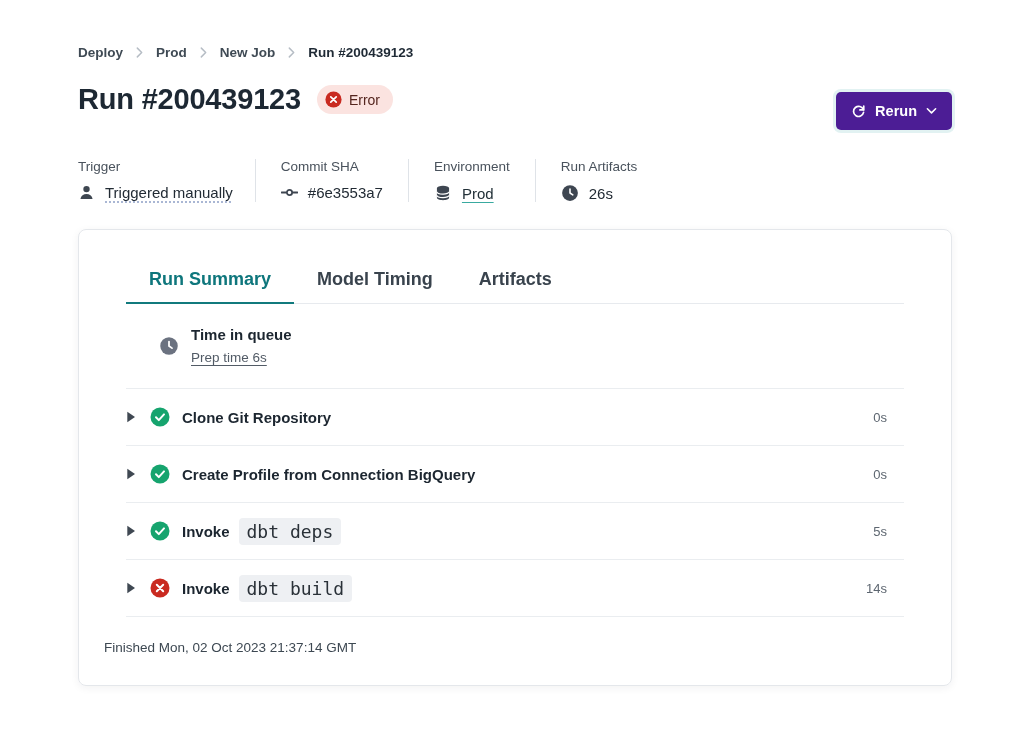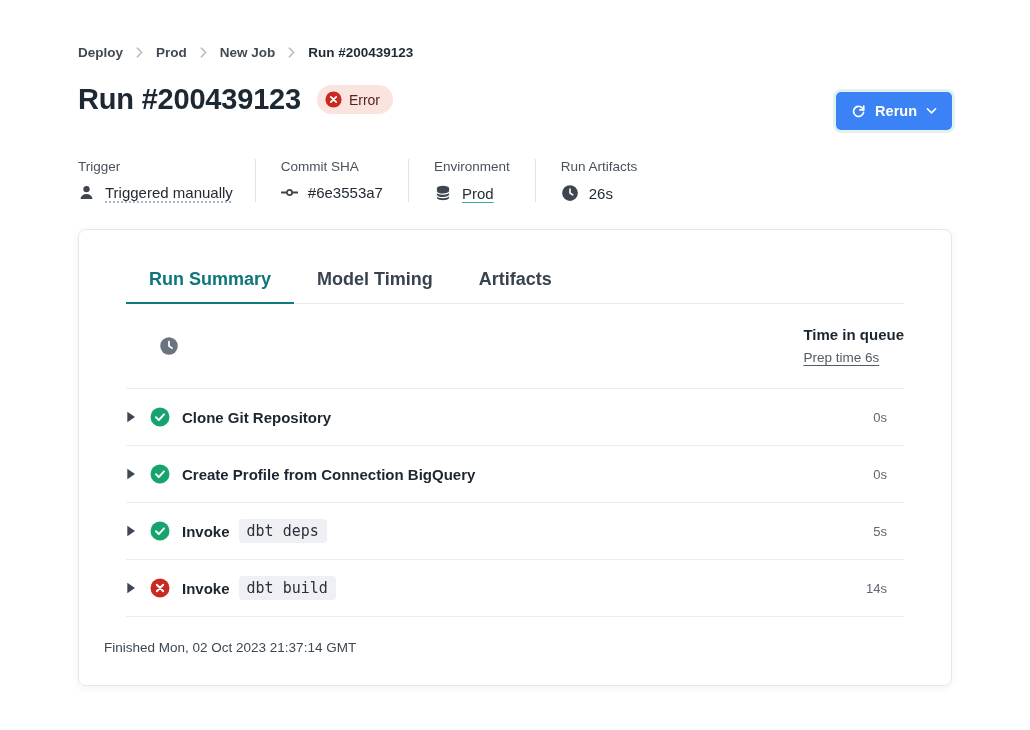--- a/index.html
+++ b/index.html
@@ -12,45 +12,45 @@
   .breadcrumb a { color:#3f4a54; font-weight:600; text-decoration:none; cursor:pointer; }
   .breadcrumb .current { color:#1f2a35; font-weight:600; }
   .crumb-sep { display:flex; align-items:center; }
 
   
   .header { display:flex; justify-content:space-between; align-items:flex-start; margin-top:23px; }
   .title-row { display:flex; align-items:center; gap:16px; }
   h1 { font-size:29px; font-weight:700; color:#1d2833; letter-spacing:-0.2px; }
   .badge { display:inline-flex; align-items:center; gap:7px; background:#fbe3e0; border-radius:16px; padding:6px 13px 6px 8px; font-size:14px; color:#54251e; }
   .triggered { margin-top:11px; font-size:13.5px; color:#3f4a54; }
-  .rerun { display:flex; align-items:center; gap:9px; margin-top:9px; background:#3b82f6; color:#fff; border:none; border-radius:5px; padding:11px 15px; font-family:inherit; font-size:14.5px; font-weight:600; cursor:pointer; box-shadow:0 0 0 3px rgba(18,150,150,0.12); }
+  .rerun { display:flex; align-items:center; gap:9px; margin-top:9px; background:#4c1d95; color:#fff; border:none; border-radius:5px; padding:11px 15px; font-family:inherit; font-size:14.5px; font-weight:600; cursor:pointer; box-shadow:0 0 0 3px rgba(18,150,150,0.12); }
 
   
   .meta { display:flex; margin-top:29px; }
   .meta-item { padding:0 25px; border-left:1px solid #dfe3e8; }
   .meta-item:first-child { padding-left:0; border-left:none; padding-right:22px; }
   .meta-label { font-size:13.5px; color:#49525c; }
   .meta-value { display:flex; align-items:center; gap:10px; margin-top:10px; font-size:15px; color:#222b34; }
   .meta-value .tooltip-text { text-decoration:underline dotted #8fa0c6; text-underline-offset:4px; cursor:help; }
   .meta-value a.env-link { color:#223038; text-decoration:underline; text-decoration-color:#39aaa0; text-underline-offset:3px; cursor:pointer; }
 
   
   .card { margin-top:27px; border:1px solid #e4e7eb; border-radius:8px; box-shadow:0 2px 8px rgba(30,40,50,0.06); padding:0 23px; height:457px; }
   .tabs { display:flex; margin:27px 24px 0 24px; border-bottom:1px solid #e7eaee; }
   .tab { padding:0 23px; height:47px; display:flex; align-items:center; font-size:18px; font-weight:600; color:#39434d; cursor:pointer; border-bottom:2px solid transparent; margin-bottom:-1px; }
   .tab.active { color:#0e767c; border-bottom-color:#117a7d; }
 
   .rows { margin:0 24px; }
   .row { display:flex; align-items:center; border-bottom:1px solid #eaedf0; }
-  .row.queue { height:85px;justify-content:space-between; }
+  .row.queue { height:85px; }
   .row.step { height:57px; cursor:pointer;justify-content:center; }
   .caret { width:10px; display:flex; margin-right:14px; }
   .status-ic { width:20px; height:20px; display:flex; margin-right:12px; }
   .row-label { font-size:15px; font-weight:700; color:#1c2630; display:flex; align-items:center; gap:9px; }
-  .code-chip { font-family:"DejaVu Sans Mono", monospace; font-weight:400; font-size:15px; color:#2a3138; background:#eef0f3; border-radius:4px; padding:3px 8px; }
+  .code-chip { font-family:"DejaVu Sans Mono", monospace; font-weight:400; font-size:18px; color:#2a3138; background:#eef0f3; border-radius:4px; padding:3px 8px; }
   .dur { margin-left:auto; font-size:13px; color:#5d6670; padding-right:17px; }
   .queue-text .row-label { margin-bottom:5px; }
   .queue-link { font-size:13.5px; color:#525b66; text-decoration:underline; text-underline-offset:3px; cursor:pointer; }
   .finished { padding:23px 0 0 2px; font-size:13.5px; color:#3d4852; }
 </style>
 </head>
 <body>
 
 <div class="page">
 

